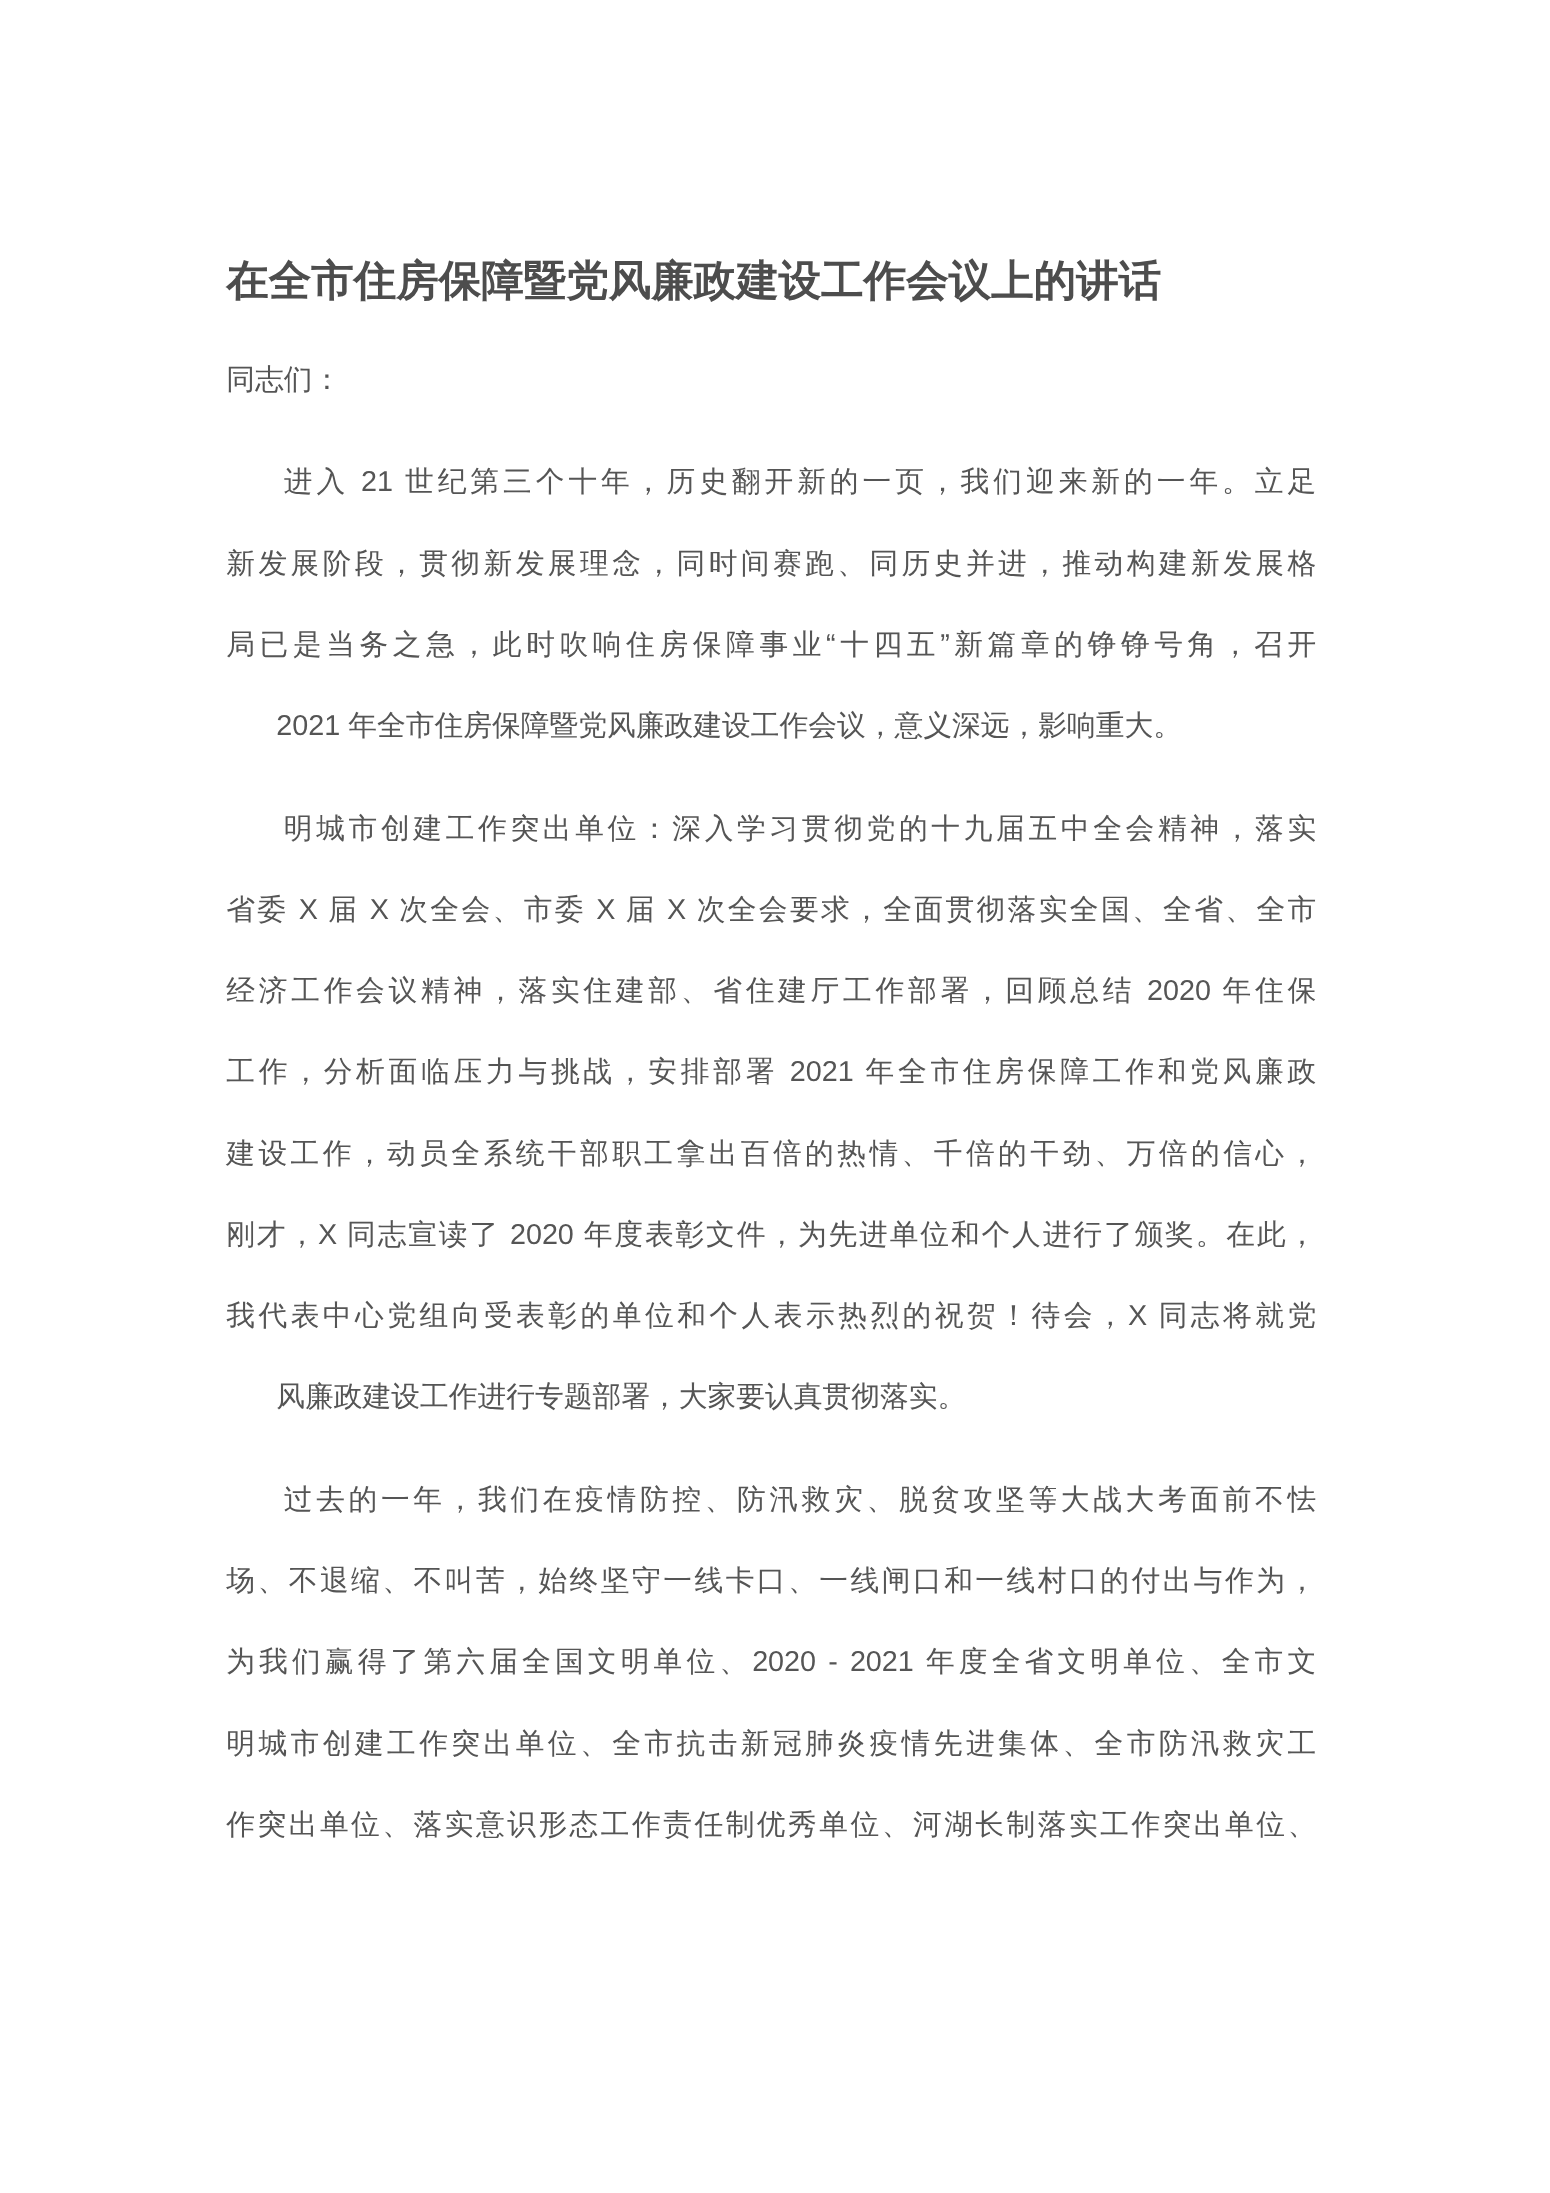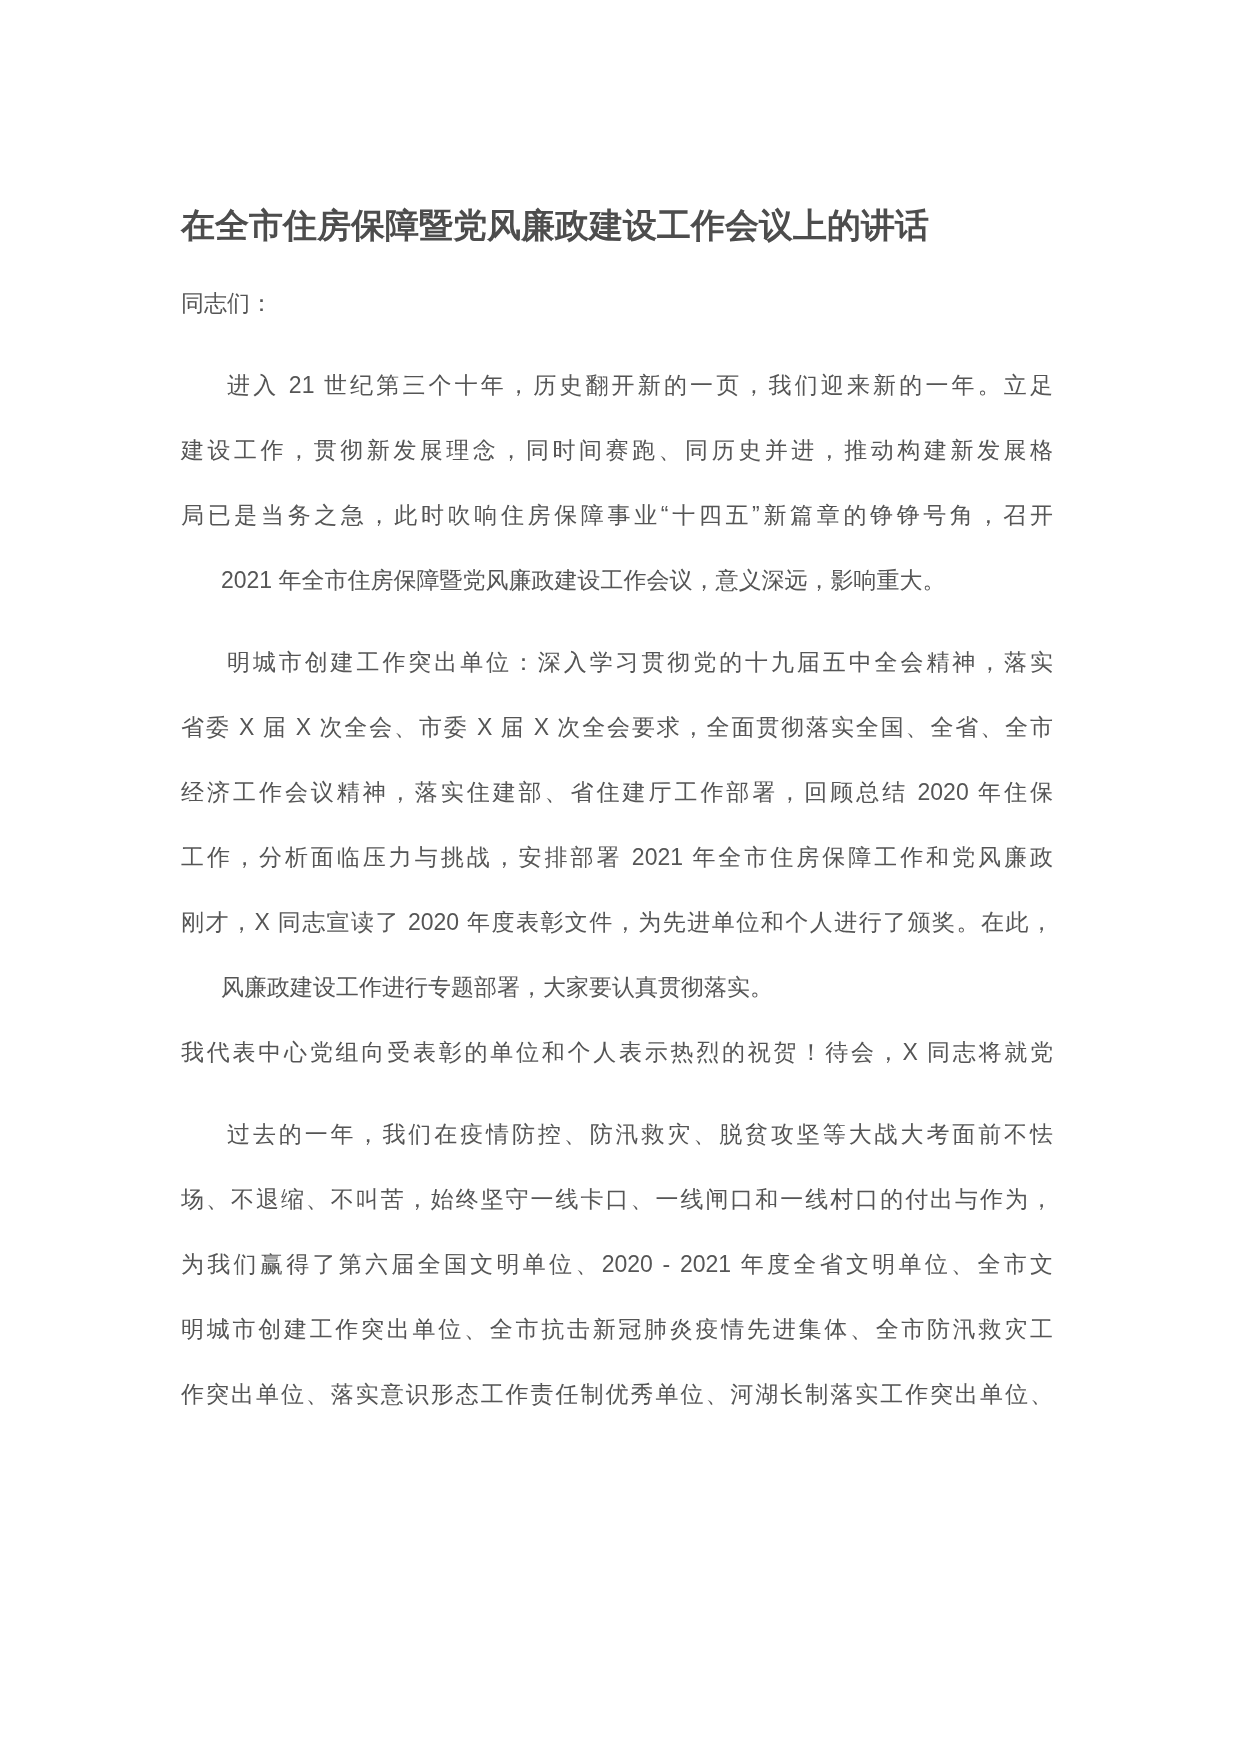--- a/index.html
+++ b/index.html
@@ -54,32 +54,33 @@
 </head>
 <body>
 
 <div class="page">
   <div class="content">
     <h1 class="title">在全市住房保障暨党风廉政建设工作会议上的讲话</h1>
     <div class="salutation">同志们：</div>
     <div id="paragraphs">
         <div class="para">
           <div class="line first">进入 21 世纪第三个十年，历史翻开新的一页，我们迎来新的一年。立足</div>
-          <div class="line">建设工作，贯彻新发展理念，同时间赛跑、同历史并进，推动构建新发展格</div>
+          <div class="line">新发展阶段，贯彻新发展理念，同时间赛跑、同历史并进，推动构建新发展格</div>
           <div class="line">局已是当务之急，此时吹响住房保障事业“十四五”新篇章的铮铮号角，召开</div>
           <div class="line flush">2021 年全市住房保障暨党风廉政建设工作会议，意义深远，影响重大。</div>
         </div>
         <div class="para">
           <div class="line first">明城市创建工作突出单位：深入学习贯彻党的十九届五中全会精神，落实</div>
           <div class="line">省委 X 届 X 次全会、市委 X 届 X 次全会要求，全面贯彻落实全国、全省、全市</div>
           <div class="line">经济工作会议精神，落实住建部、省住建厅工作部署，回顾总结 2020 年住保</div>
           <div class="line">工作，分析面临压力与挑战，安排部署 2021 年全市住房保障工作和党风廉政</div>
+          <div class="line">建设工作，动员全系统干部职工拿出百倍的热情、千倍的干劲、万倍的信心，</div>
           <div class="line">刚才，X 同志宣读了 2020 年度表彰文件，为先进单位和个人进行了颁奖。在此，</div>
+          <div class="line">我代表中心党组向受表彰的单位和个人表示热烈的祝贺！待会，X 同志将就党</div>
           <div class="line flush">风廉政建设工作进行专题部署，大家要认真贯彻落实。</div>
-          <div class="line">我代表中心党组向受表彰的单位和个人表示热烈的祝贺！待会，X 同志将就党</div>
         </div>
         <div class="para">
           <div class="line first">过去的一年，我们在疫情防控、防汛救灾、脱贫攻坚等大战大考面前不怯</div>
           <div class="line">场、不退缩、不叫苦，始终坚守一线卡口、一线闸口和一线村口的付出与作为，</div>
           <div class="line">为我们赢得了第六届全国文明单位、2020 - 2021 年度全省文明单位、全市文</div>
           <div class="line">明城市创建工作突出单位、全市抗击新冠肺炎疫情先进集体、全市防汛救灾工</div>
           <div class="line">作突出单位、落实意识形态工作责任制优秀单位、河湖长制落实工作突出单位、</div>
         </div>
       </div>
   </div>

